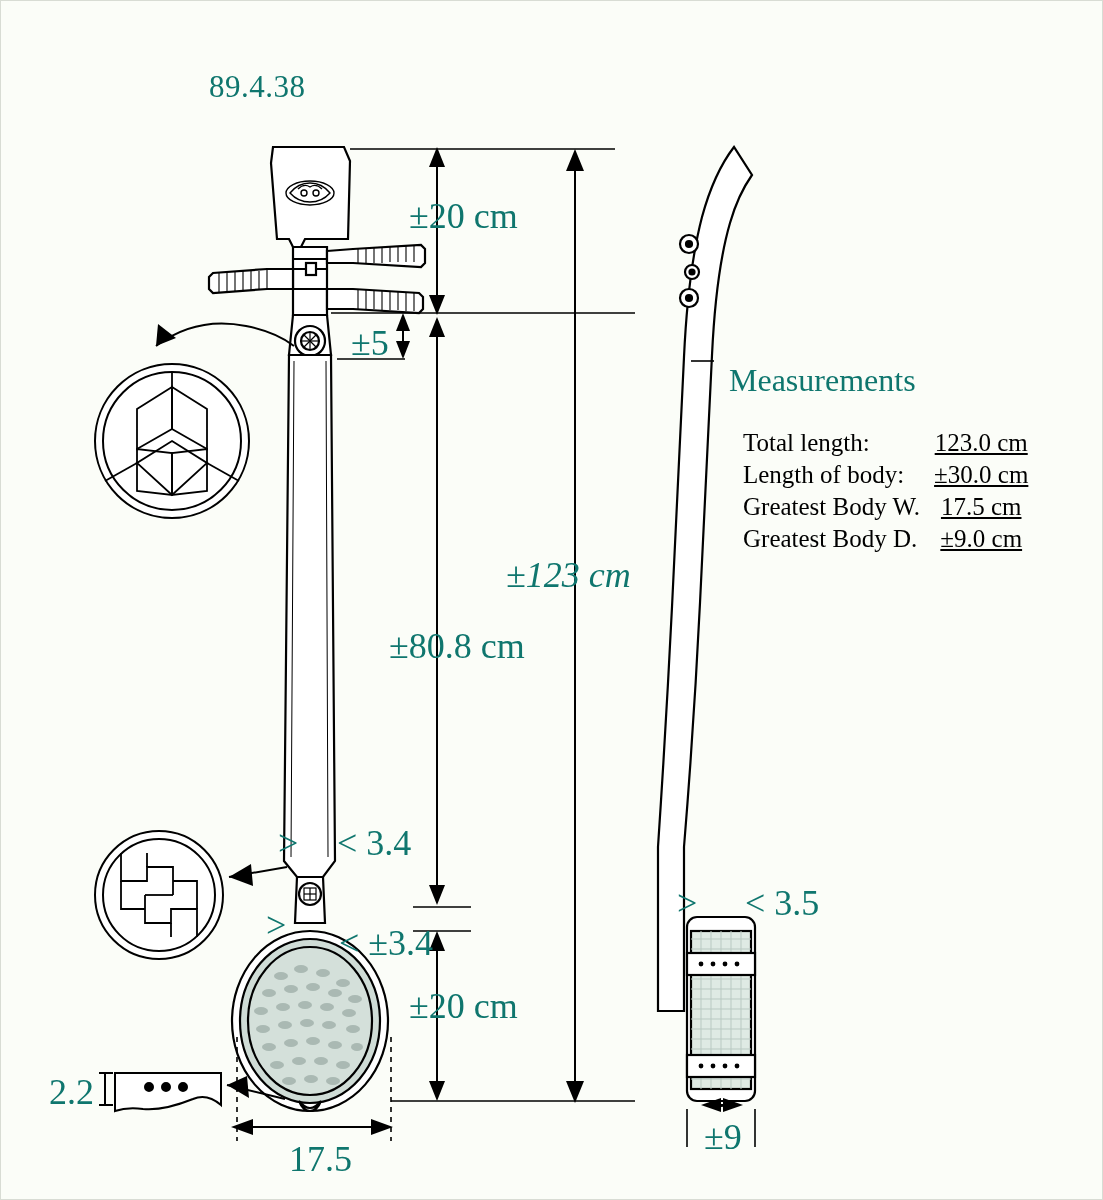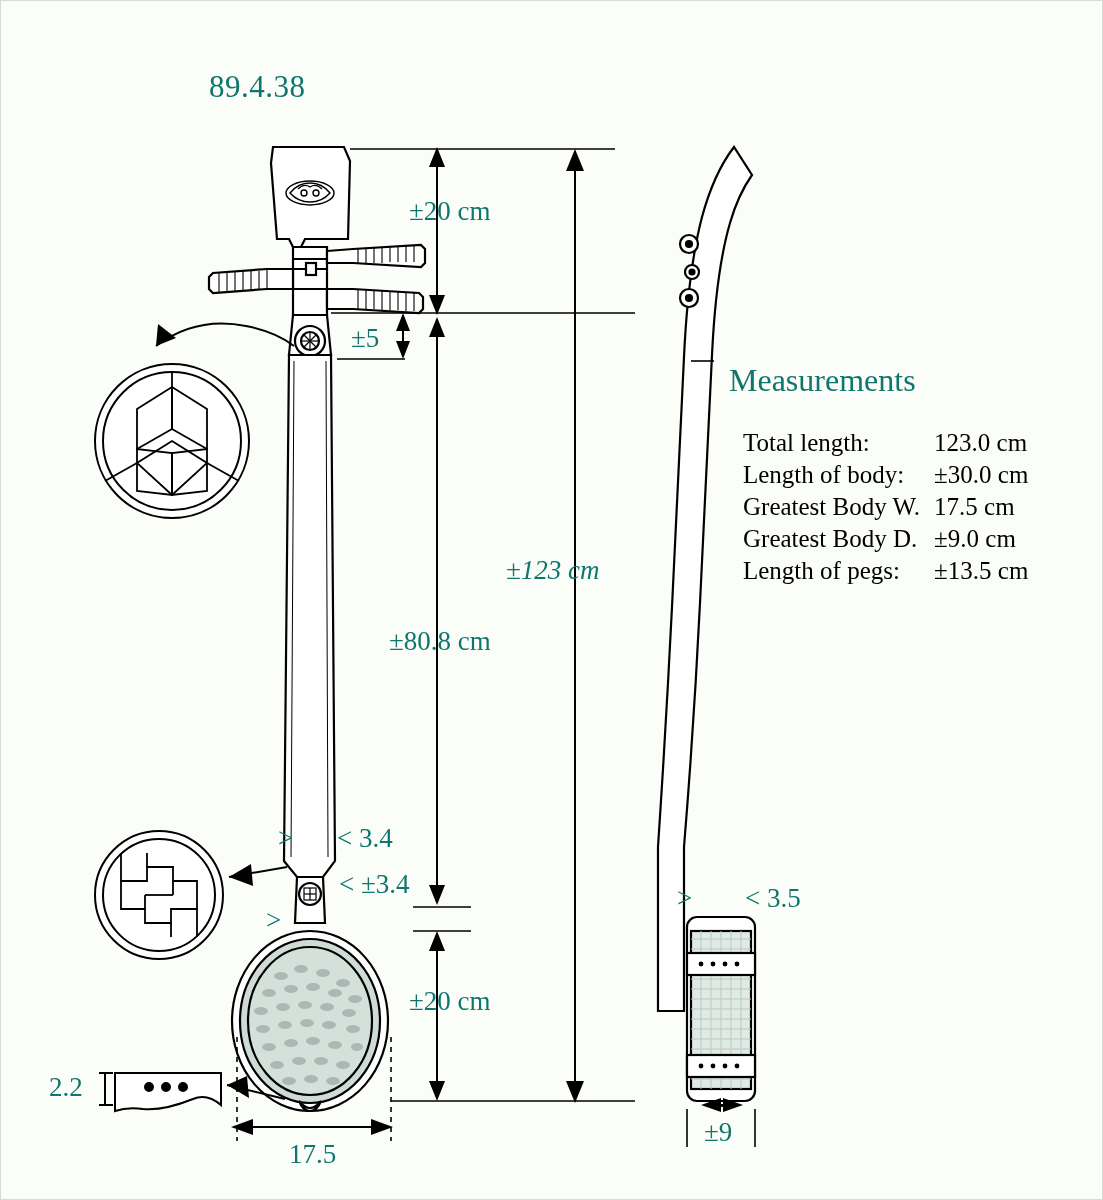--- a/index.html
+++ b/index.html
@@ -26,21 +26,21 @@
     position: absolute;
     color: #0f766e;
     white-space: pre;
     line-height: 1;
   }
   .catalog-no {
     font-size: 31px;
     letter-spacing: 0.5px;
   }
   .dim {
-    font-size: 27px;
+    font-size: 36px;
   }
   .meas-title {
     font-size: 32px;
   }
   .meas-table {
     position: absolute;
     left: 726px;
     top: 360px;
     margin-top: 33px;
   }
@@ -51,22 +51,23 @@
     padding: 0 0 3px 0;
     font-size: 25px;
     line-height: 1.16;
   }
   .meas-table td.lbl {
     padding-left: 16px;
     padding-right: 14px;
     white-space: pre;
   }
   .meas-table td.val {
-    text-align: left;
+    text-align: center;
     white-space: pre;
+    text-decoration: underline;
   }
 </style>
 </head>
 <body>
 
 <div id="page">
 
   <svg width="1103" height="1200" viewBox="0 0 1103 1200">
 
     <g fill="none" stroke="#000" stroke-width="2.2">
@@ -347,21 +348,21 @@
   <div class="txt dim" style="left:350px; top:324px;">±5</div>
 
   <div class="txt dim" style="left:505px; top:556px;font-style:italic;">±123 cm</div>
 
   <div class="txt dim" style="left:388px; top:627px;">±80.8 cm</div>
 
   <div class="txt dim" style="left:277px; top:824px;">&gt;</div>
   <div class="txt dim" style="left:336px; top:824px;">&lt; 3.4</div>
 
   <div class="txt dim" style="left:265px; top:906px;">&gt;</div>
-  <div class="txt dim" style="left:338px; top:870px;">&lt; ±3.4</div>
+  <div class="txt dim" style="left:338px; top:924px;">&lt; ±3.4</div>
 
   <div class="txt dim" style="left:408px; top:987px;">±20 cm</div>
 
   <div class="txt dim" style="left:288px; top:1140px;">17.5</div>
 
   <div class="txt dim" style="left:48px; top:1073px;">2.2</div>
 
   <div class="txt dim" style="left:676px; top:884px;">&gt;</div>
   <div class="txt dim" style="left:744px; top:884px;">&lt; 3.5</div>
 
@@ -381,21 +382,17 @@
           <td class="val">±30.0 cm</td>
         </tr>
         <tr>
           <td class="lbl">Greatest Body W.</td>
           <td class="val">17.5 cm</td>
         </tr>
         <tr>
           <td class="lbl">Greatest Body D.</td>
           <td class="val">±9.0 cm</td>
         </tr>
-        <tr>
-          <td class="lbl">Length of pegs:</td>
-          <td class="val">±13.5 cm</td>
-        </tr>
       </tbody>
     </table>
   </div>
 
 </div>
 
 </body></html>

